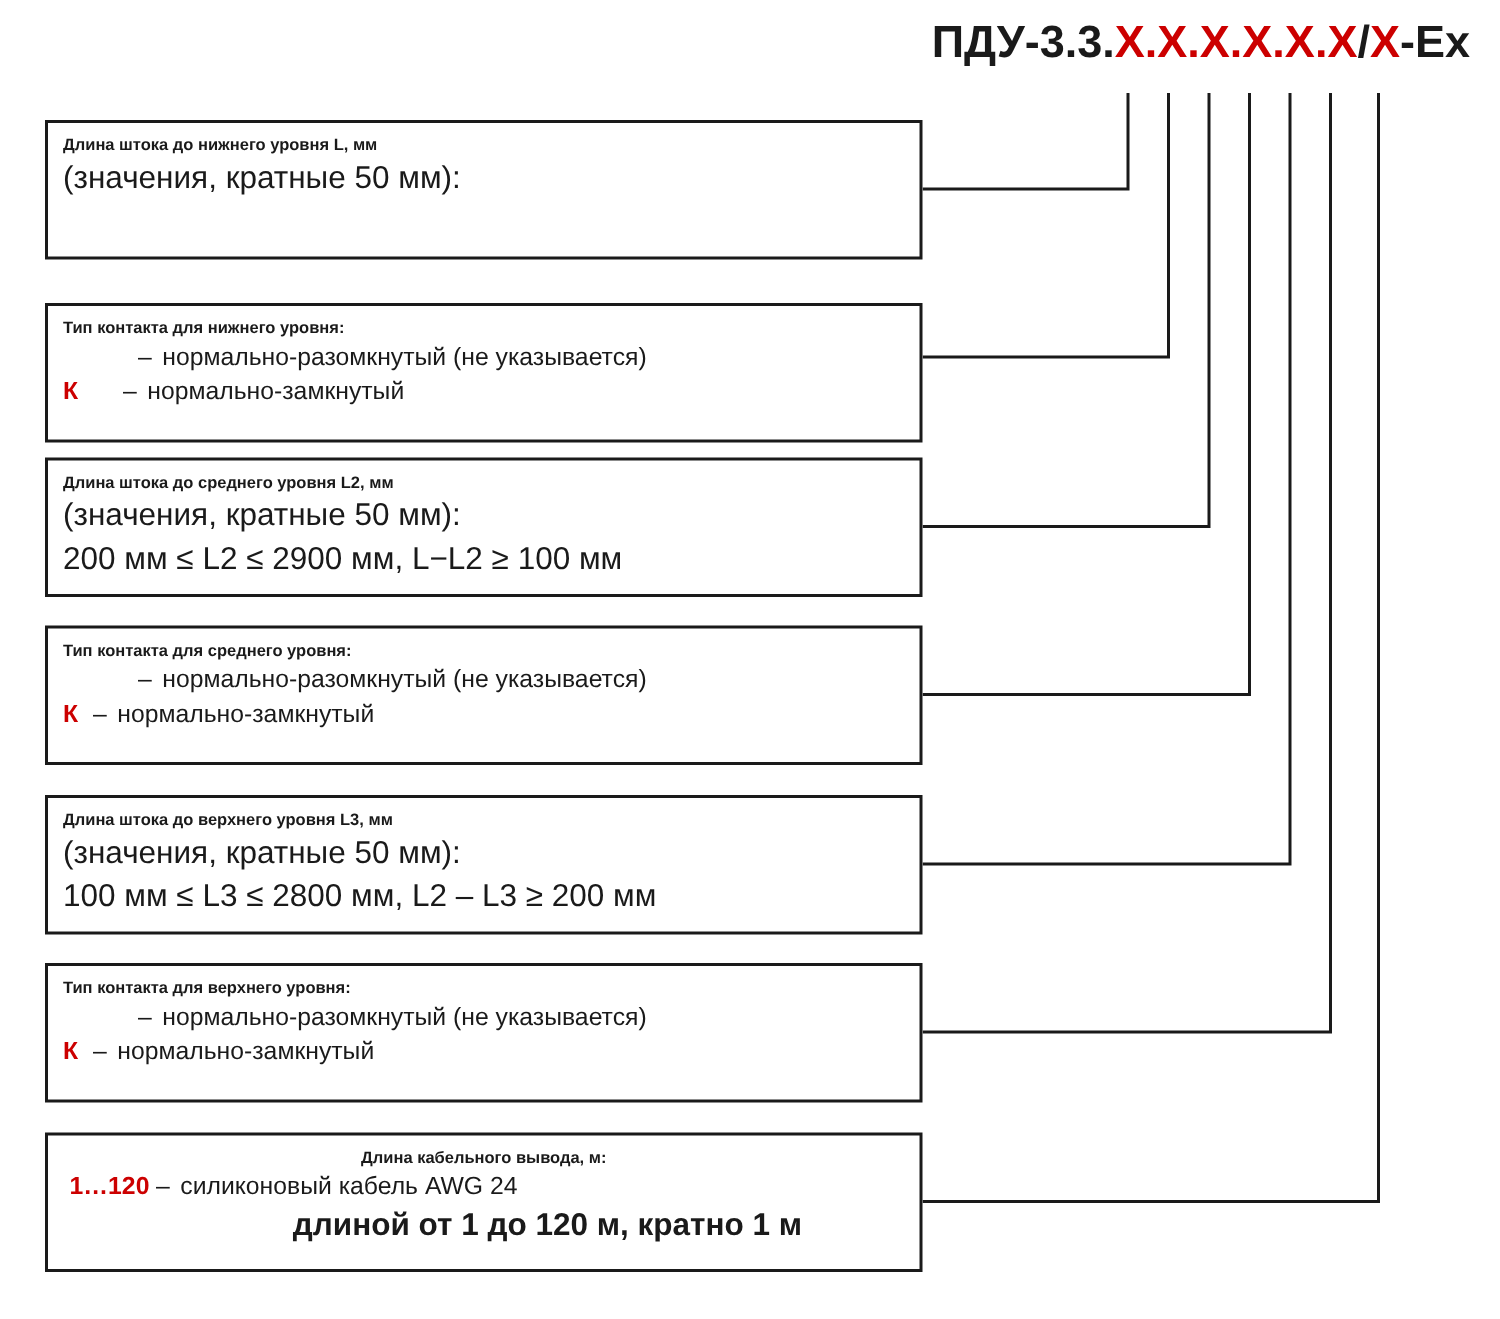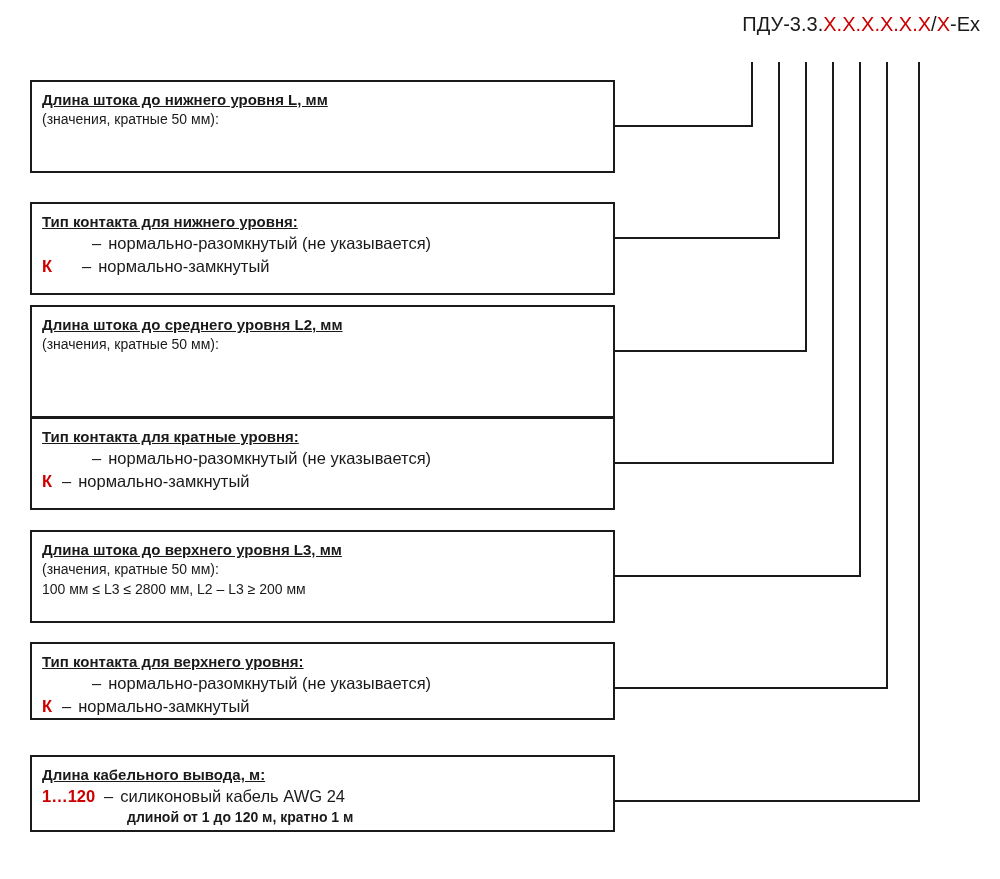--- a/index.html
+++ b/index.html
@@ -17,48 +17,47 @@
     height: 879px;
     overflow: hidden;
     background: #ffffff;
   }
 
   
   #code {
     position: absolute;
     top: 14px;
     right: 20px;
-    font-size: 20px;
-    font-weight: normal;
+    font-size: 30px;
+    font-weight: bold;
     letter-spacing: 0px;
     white-space: nowrap;
     line-height: 1;
   }
   #code .blk { color: #1a1a1a; }
   #code .red { color: #cc0000; }
 
   
   .box {
     position: absolute;
     left: 30px;
     width: 585px;
     border: 2px solid #1a1a1a;
     box-sizing: border-box;
     background: #ffffff;
     padding: 8px 10px 9px 10px;
   }
   .box .title {
-    font-size: 15px;
+    font-size: 11px;
     font-weight: bold;
     line-height: 1.35;
     white-space: nowrap;
-    text-decoration: underline;
   }
   .box .line {
-    font-size: 14px;
+    font-size: 21px;
     font-weight: normal;
     line-height: 1.38;
     white-space: nowrap;
   }
   .box .line.indent2 { padding-left: 85px; font-weight: bold; }
   .opt {
     display: flex;
     align-items: baseline;
     font-size: 16.5px;
     line-height: 1.38;
@@ -124,60 +123,61 @@
       <span class="dash">–</span>
       <span>нормально-разомкнутый (не указывается)</span>
     </div>
     <div class="opt">
       <span class="key">К</span>
       <span class="dash" style="padding-left:20px;">–</span>
       <span>нормально-замкнутый</span>
     </div>
   </div>
 
-  <div class="box" style="top:305px; height:113px;">
+  <div class="box" style="top:305px; height:93px;">
     <div class="title">Длина штока до среднего уровня L2, мм</div>
     <div class="line">(значения, кратные 50 мм):</div>
+    <div class="line">200 мм ≤ L2 ≤ 2900 мм, L−L2 ≥ 100 мм</div>
   </div>
 
   <div class="box" style="top:417px; height:93px;">
-    <div class="title">Тип контакта для кратные уровня:</div>
+    <div class="title">Тип контакта для среднего уровня:</div>
     <div class="opt" style="padding-left:30px;">
       <span class="key blank"></span>
       <span class="dash">–</span>
       <span>нормально-разомкнутый (не указывается)</span>
     </div>
     <div class="opt">
       <span class="key">К</span>
       <span class="dash">–</span>
       <span>нормально-замкнутый</span>
     </div>
   </div>
 
   <div class="box" style="top:530px; height:93px;">
     <div class="title">Длина штока до верхнего уровня L3, мм</div>
     <div class="line">(значения, кратные 50 мм):</div>
     <div class="line">100 мм ≤ L3 ≤ 2800 мм, L2 – L3 ≥ 200 мм</div>
   </div>
 
-  <div class="box" style="top:642px; height:78px;">
+  <div class="box" style="top:642px; height:93px;">
     <div class="title">Тип контакта для верхнего уровня:</div>
     <div class="opt" style="padding-left:30px;">
       <span class="key blank"></span>
       <span class="dash">–</span>
       <span>нормально-разомкнутый (не указывается)</span>
     </div>
     <div class="opt">
       <span class="key">К</span>
       <span class="dash">–</span>
       <span>нормально-замкнутый</span>
     </div>
   </div>
 
-  <div class="box" style="top:755px; height:77px;">
+  <div class="box" style="top:755px; height:93px;text-align:center;">
     <div class="title">Длина кабельного вывода, м:</div>
     <div class="opt">
       <span class="key wide">1…120</span>
       <span class="dash">–</span>
       <span>силиконовый кабель AWG 24</span>
     </div>
     <div class="line indent2">длиной от 1 до 120 м, кратно 1 м</div>
   </div>
 
 </div>

